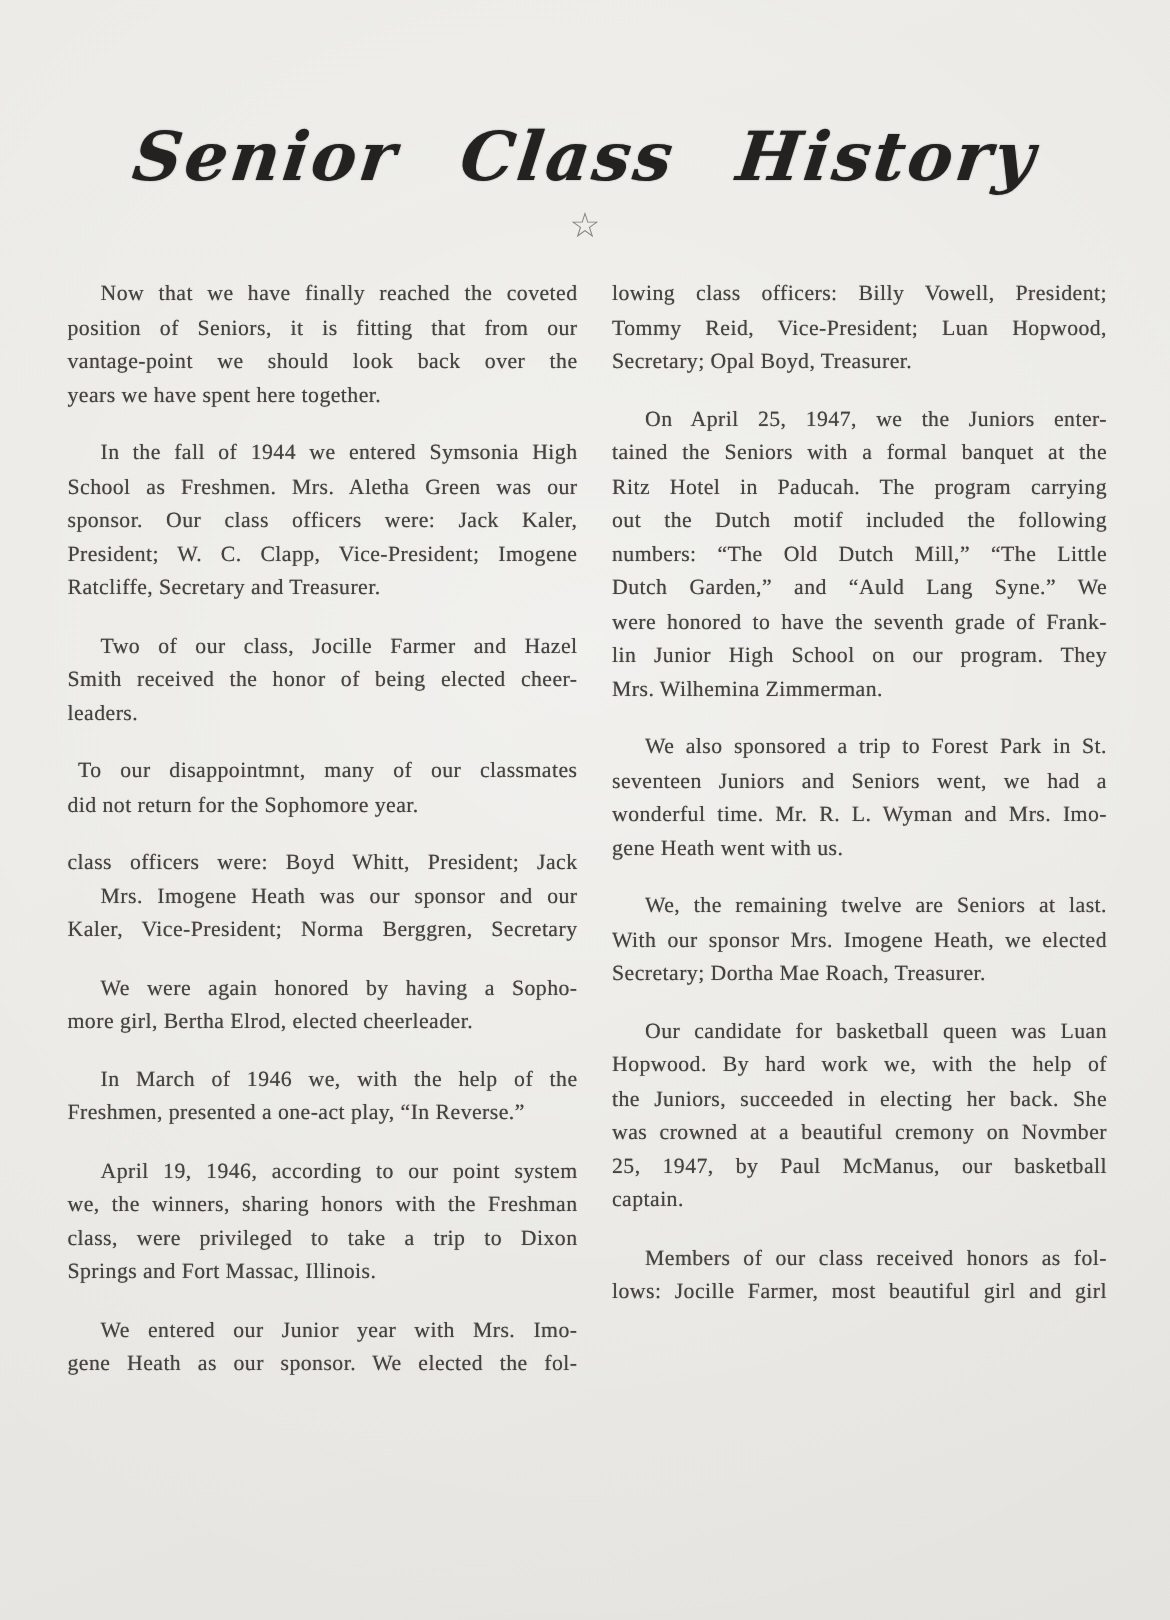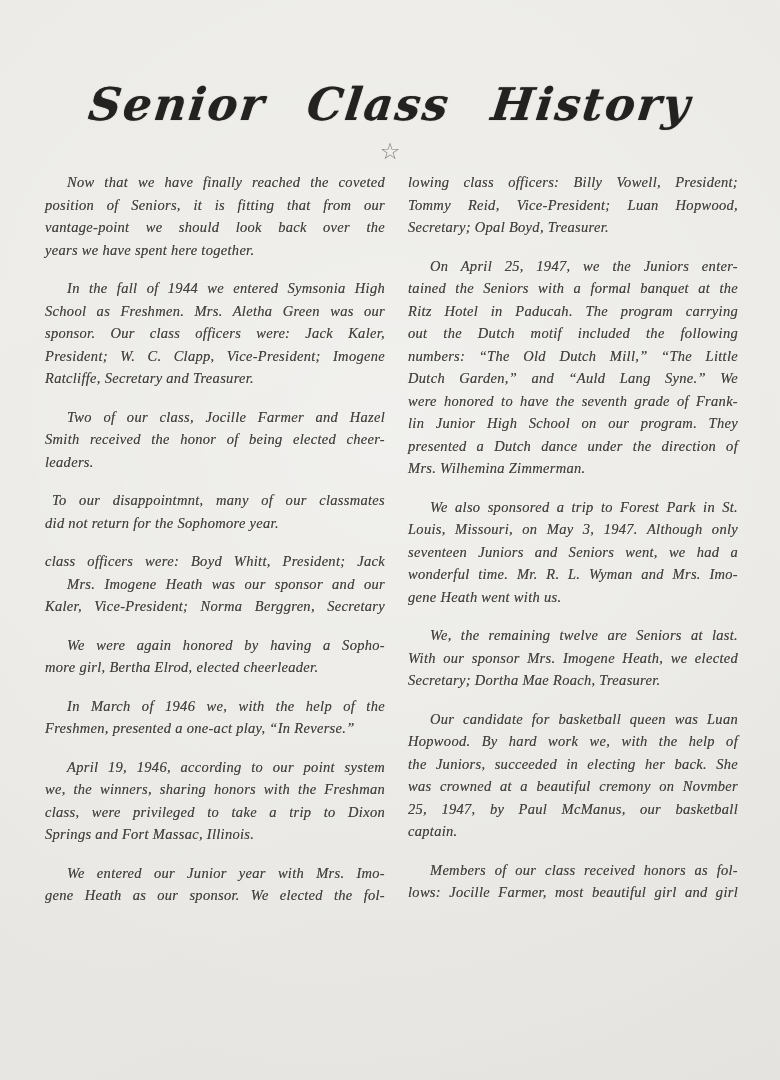--- a/index.html
+++ b/index.html
@@ -42,24 +42,23 @@
   .star{
     margin-top:9px;
     font-family:"DejaVu Sans",sans-serif;
     font-size:23px;
     line-height:1;
     color:var(--star-ink);
     text-align:center;
   }
   .columns{
     display:flex;
-    margin-top:8px;
+    margin-top:22px;
     padding:0 42px 0 45px;
     gap:23px;
-    font-style:italic;
   }
   .column{
     font-size:14.5px;
     line-height:22.5px;
     letter-spacing:0.3px;
     text-shadow:0 0 0.6px rgba(70,67,62,0.65);
   }
   .col-left{width:340px;}
   .col-right{width:330px;}
   .paragraph + .paragraph{margin-top:16px;}
@@ -139,26 +138,24 @@
         </div>
         <div class="paragraph indent-normal">
           <div class="line line-first">On April 25, 1947, we the Juniors enter-</div>
           <div class="line">tained the Seniors with a formal banquet at the</div>
           <div class="line">Ritz Hotel in Paducah.  The program carrying</div>
           <div class="line">out the Dutch motif included the following</div>
           <div class="line">numbers: “The Old Dutch Mill,” “The Little</div>
           <div class="line">Dutch Garden,” and “Auld Lang Syne.” We</div>
           <div class="line">were honored to have the seventh grade of Frank-</div>
           <div class="line">lin Junior High School on our program. They</div>
-          <div class="line">presented a Dutch dance under the direction of</div>
           <div class="line line-last">Mrs. Wilhemina Zimmerman.</div>
         </div>
         <div class="paragraph indent-normal">
           <div class="line line-first">We also sponsored a trip to Forest Park in St.</div>
-          <div class="line">Louis, Missouri, on May 3, 1947. Although only</div>
           <div class="line">seventeen Juniors and Seniors went, we had a</div>
           <div class="line">wonderful time. Mr. R. L. Wyman and Mrs. Imo-</div>
           <div class="line line-last">gene Heath went with us.</div>
         </div>
         <div class="paragraph indent-normal">
           <div class="line line-first">We, the remaining twelve are Seniors at last.</div>
           <div class="line">With our sponsor Mrs. Imogene Heath, we elected</div>
           <div class="line line-last">Secretary; Dortha Mae Roach, Treasurer.</div>
         </div>
         <div class="paragraph indent-normal">

